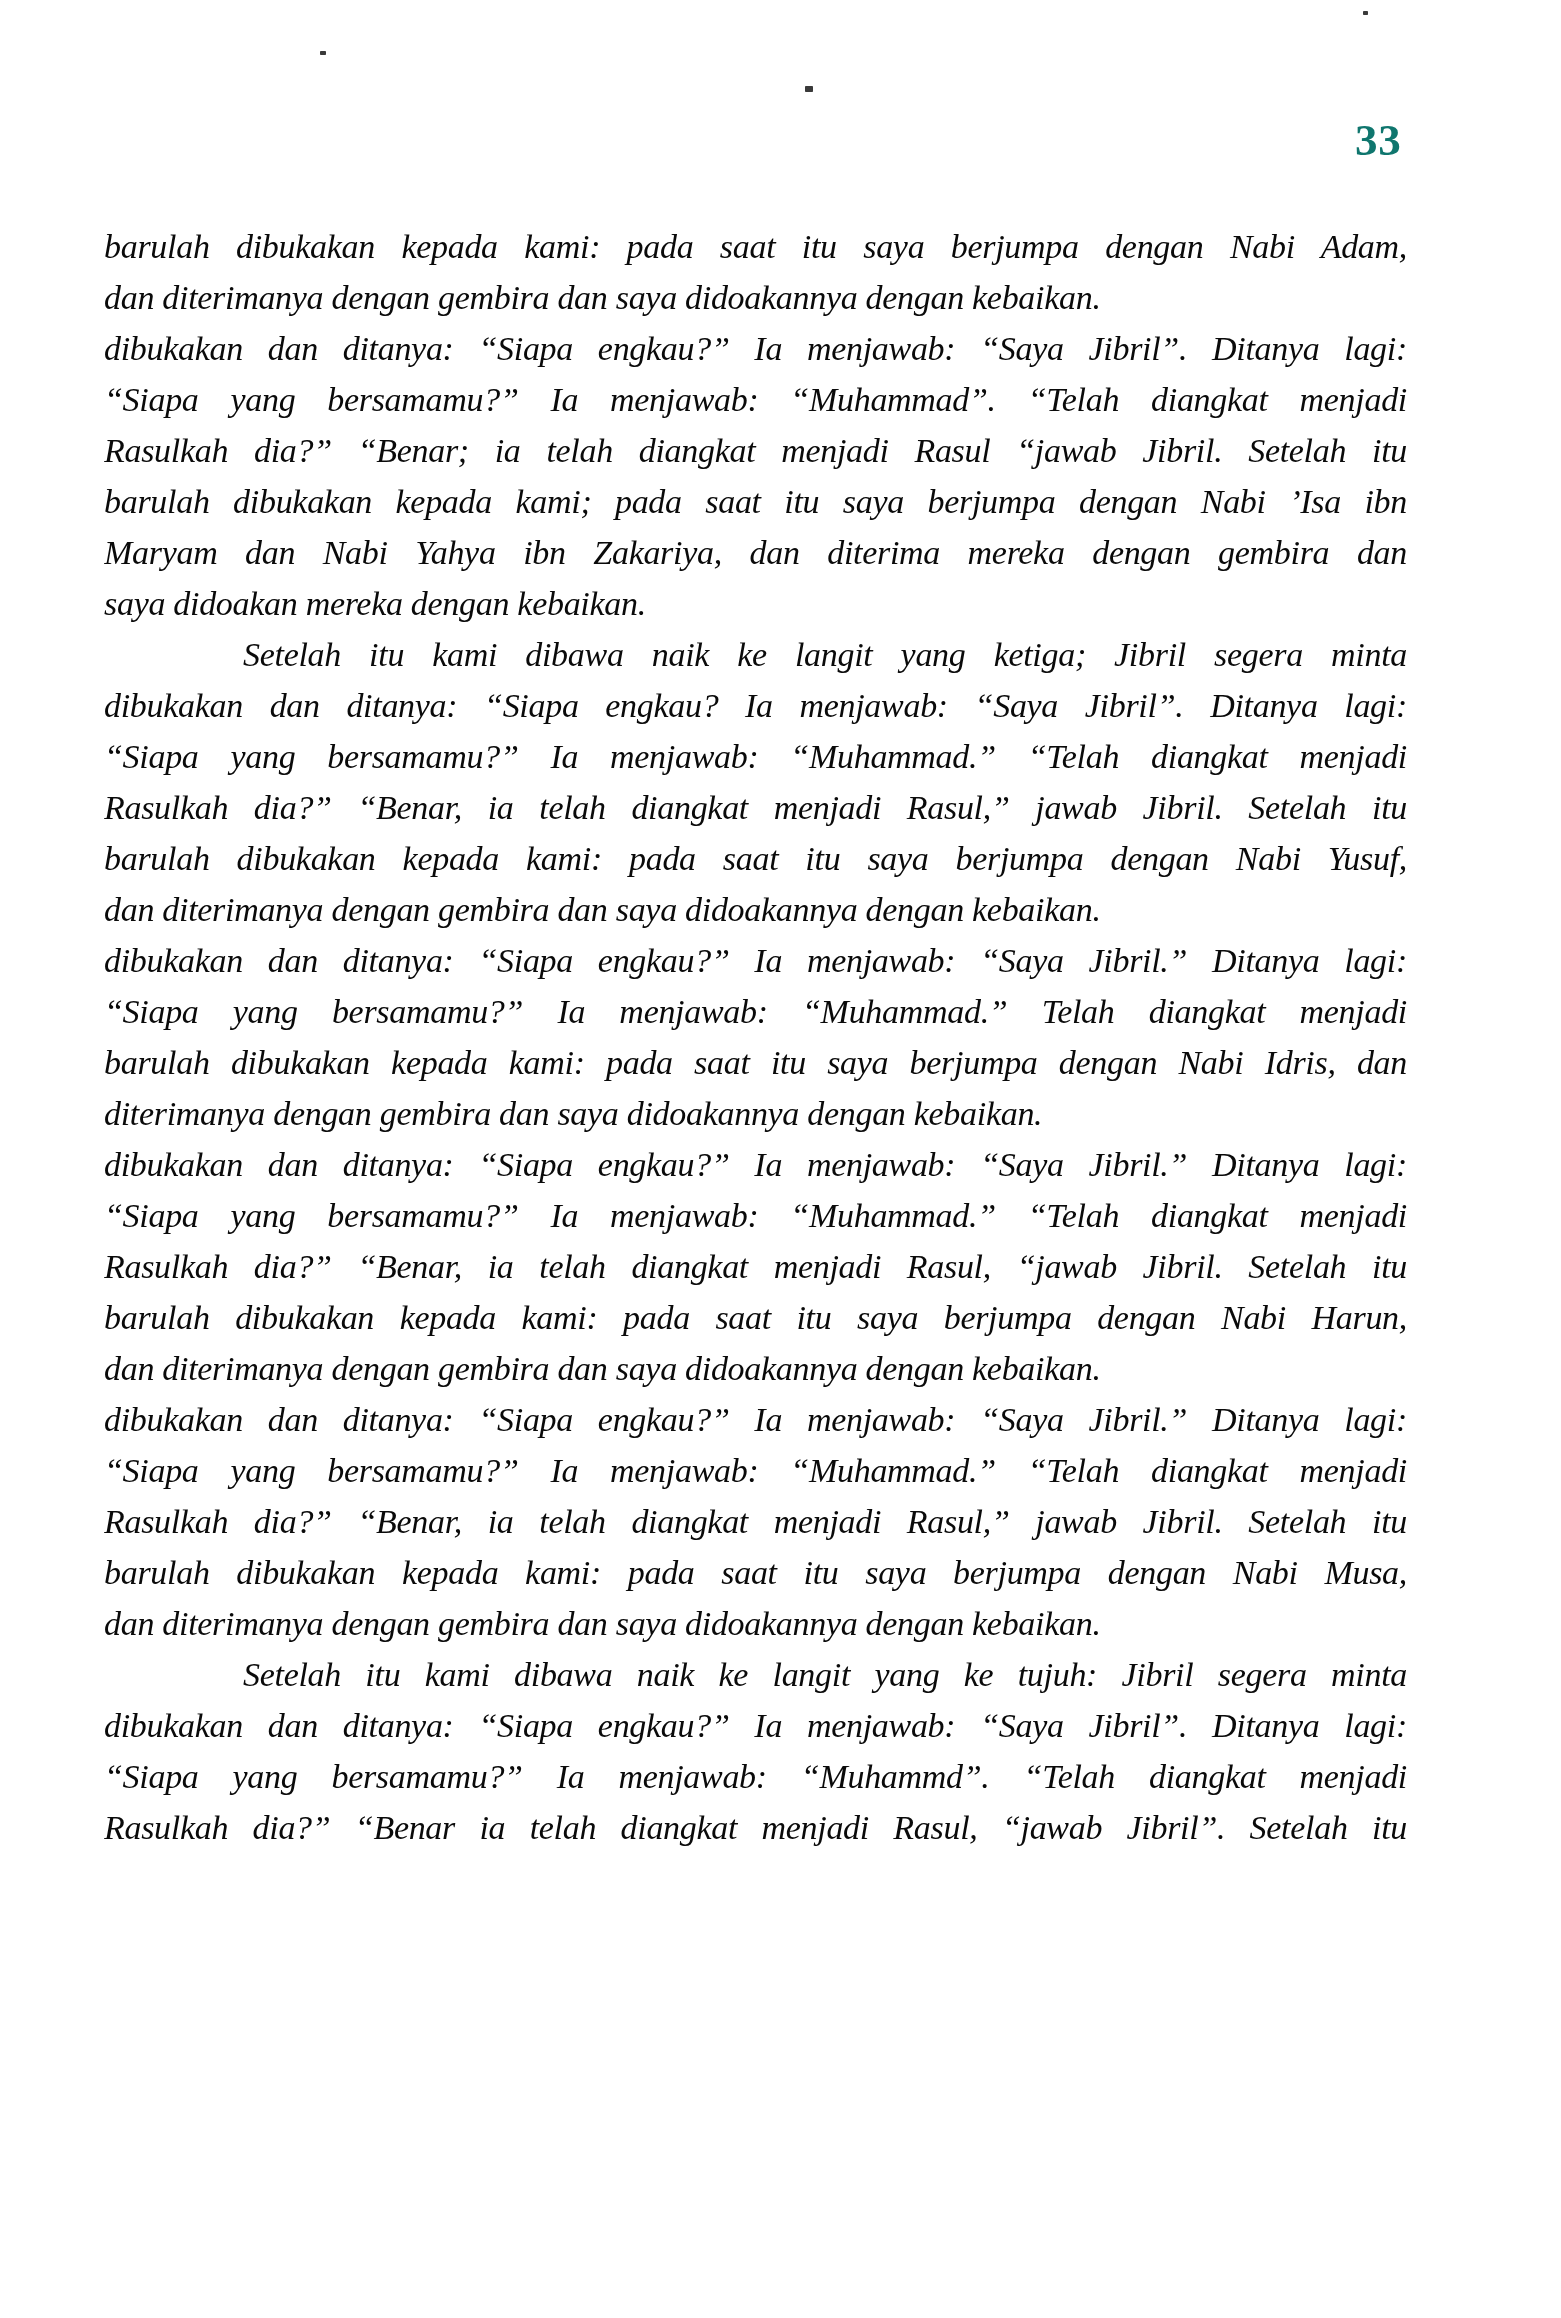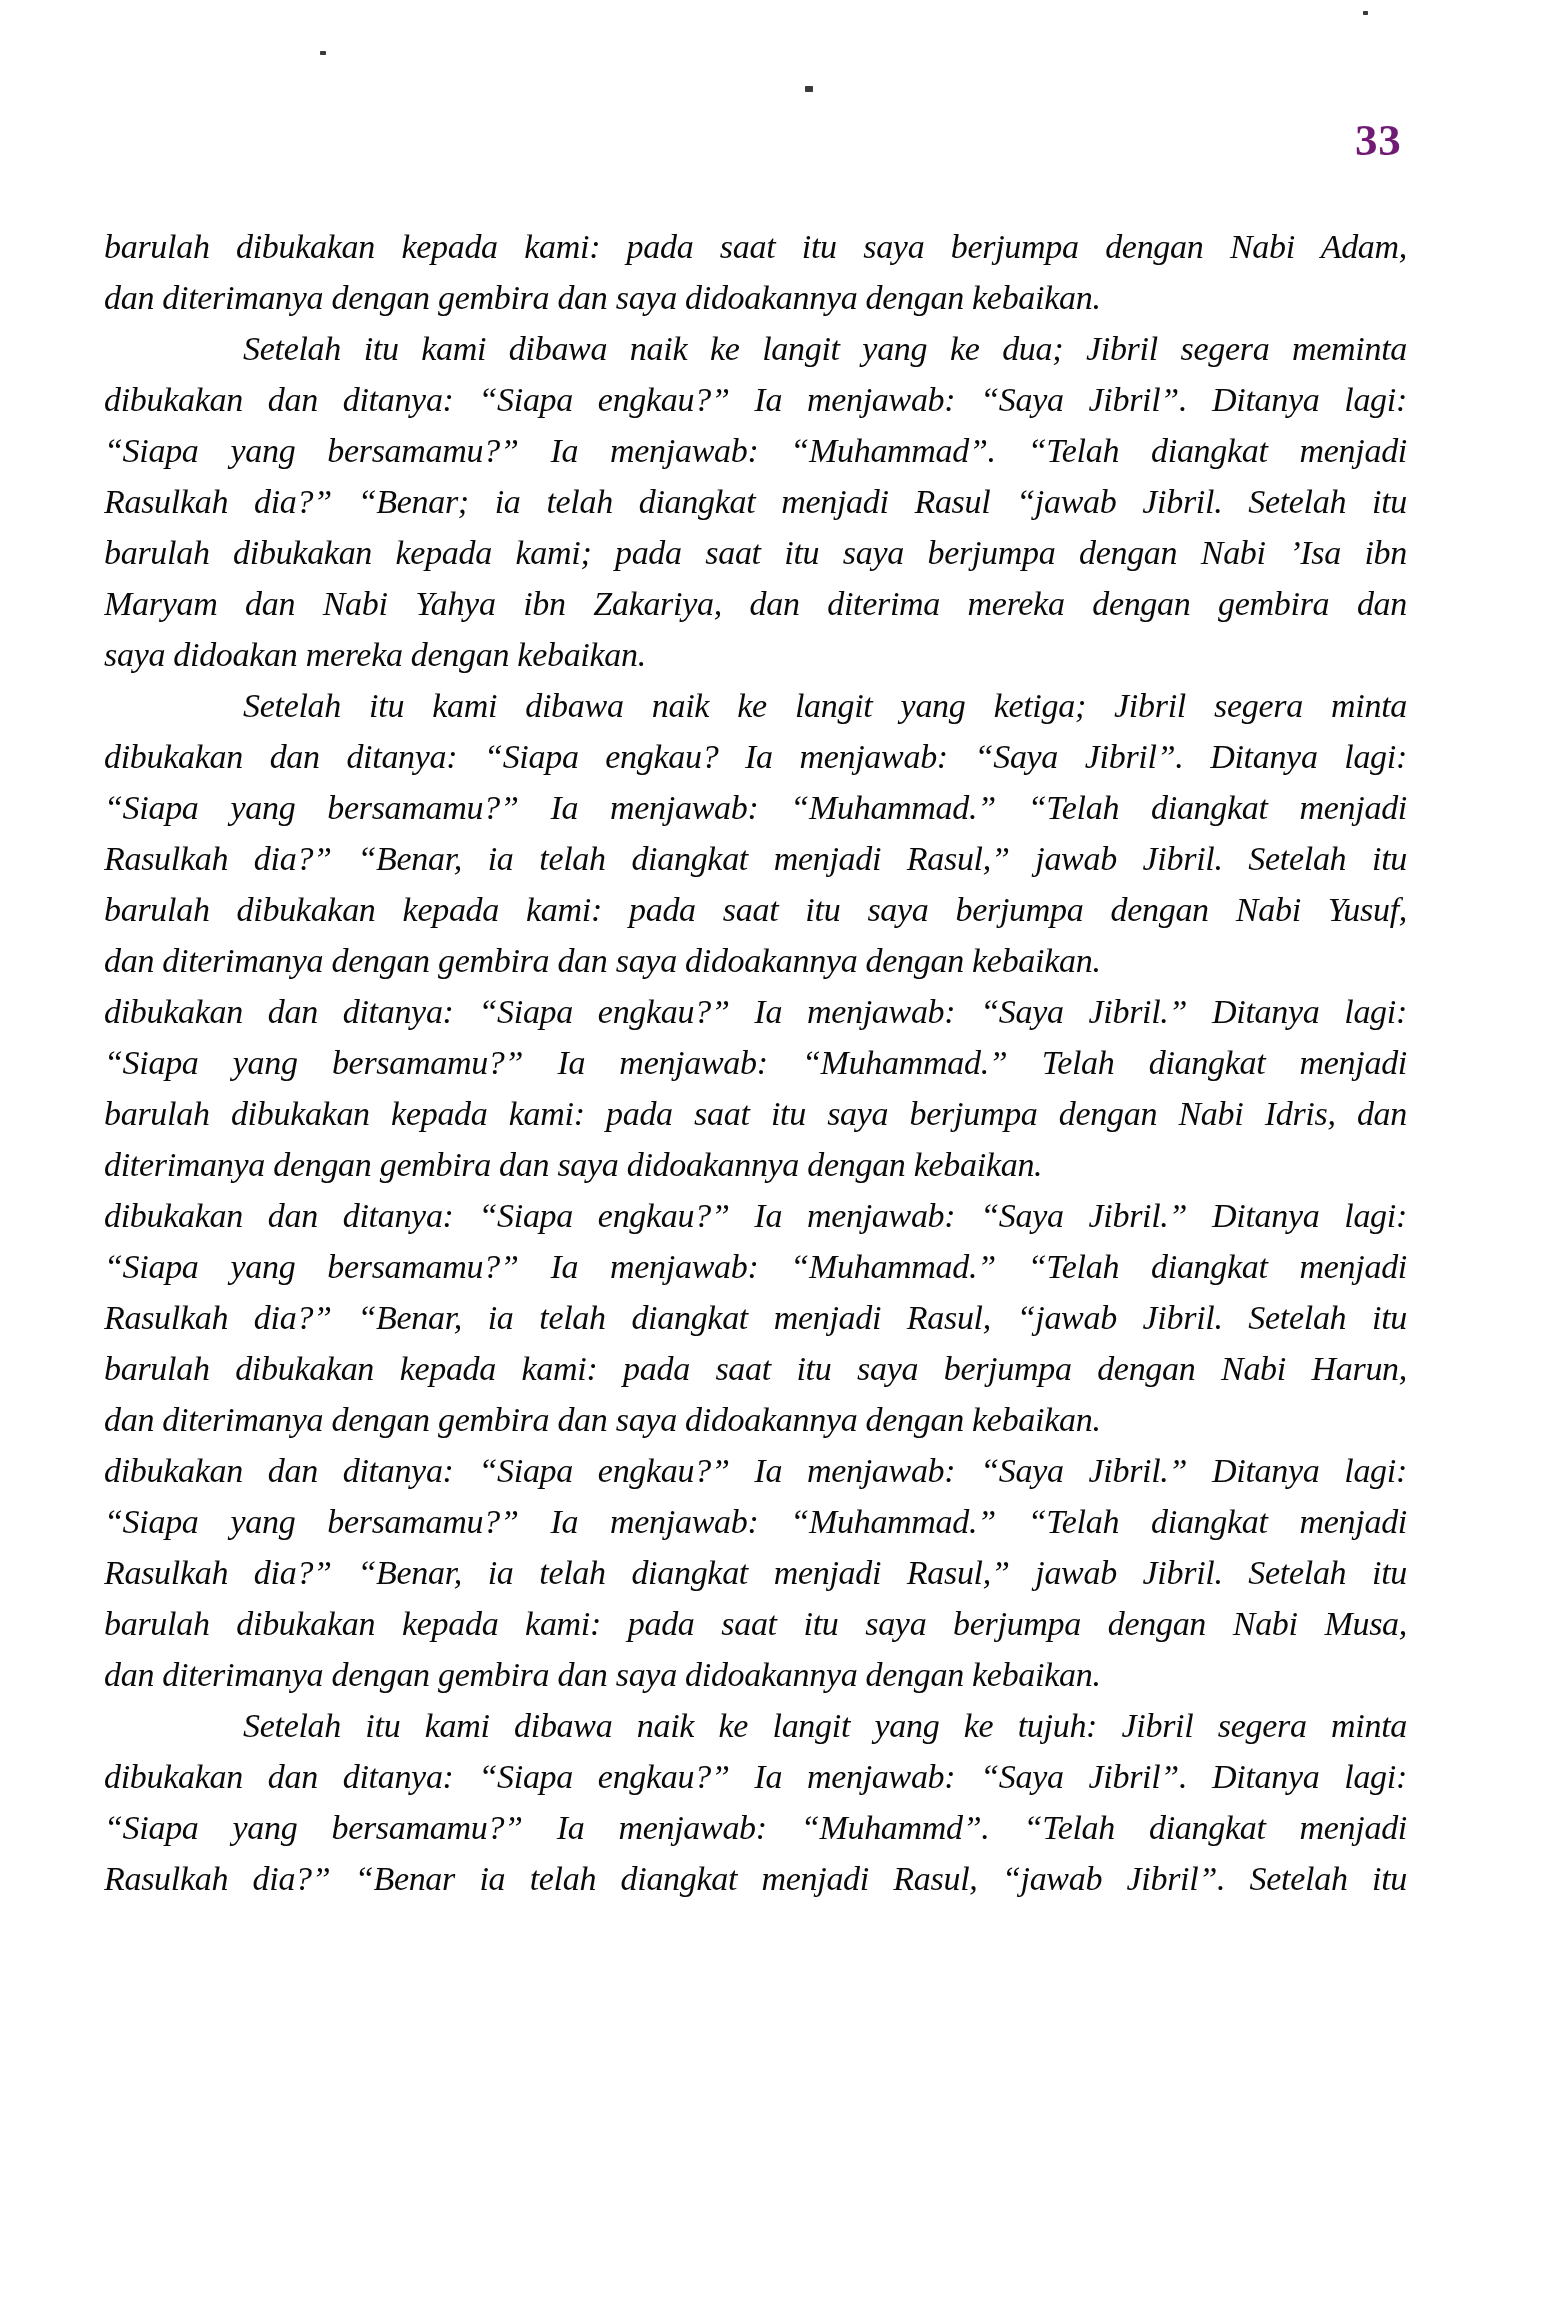--- a/index.html
+++ b/index.html
@@ -19,21 +19,21 @@
   .page-number {
     position: absolute;
     top: 114px;
     left: 1355px;
     width: 58px;
     font-size: 45px;
     font-style: normal;
     font-weight: bold;
     letter-spacing: 0.8px;
     text-align: left;
-    color: #701a75;
+    color: #0f766e;
   }
   .text-block {
     position: absolute;
     top: 221px;
     left: 104px;
     width: 1303px;
     font-style: italic;
     font-size: 34px;
     line-height: 51px;
     letter-spacing: -0.3px;
@@ -74,21 +74,20 @@
   <span class="speck s3"></span>
 
   <div class="page-number">33</div>
 
   <div class="text-block">
       <div class="para">
         <div class="line just">barulah dibukakan kepada kami: pada saat itu saya berjumpa dengan Nabi Adam,</div>
         <div class="line last">dan diterimanya dengan gembira dan saya didoakannya dengan kebaikan.</div>
       </div>
       <div class="para">
-        <div class="line just indent">Setelah itu kami dibawa naik ke langit yang ke dua; Jibril segera meminta</div>
         <div class="line just">dibukakan dan ditanya: “Siapa engkau?” Ia menjawab: “Saya Jibril”. Ditanya lagi:</div>
         <div class="line just">“Siapa yang bersamamu?” Ia menjawab: “Muhammad”. “Telah diangkat menjadi</div>
         <div class="line just">Rasulkah dia?” “Benar; ia telah diangkat menjadi Rasul “jawab Jibril. Setelah itu</div>
         <div class="line just">barulah dibukakan kepada kami; pada saat itu saya berjumpa dengan Nabi ’Isa ibn</div>
         <div class="line just">Maryam dan Nabi Yahya ibn Zakariya, dan diterima mereka dengan gembira dan</div>
         <div class="line last">saya didoakan mereka dengan kebaikan.</div>
       </div>
       <div class="para">
         <div class="line just indent">Setelah itu kami dibawa naik ke langit yang ketiga; Jibril segera minta</div>
         <div class="line just">dibukakan dan ditanya: “Siapa engkau? Ia menjawab: “Saya Jibril”. Ditanya lagi:</div>

